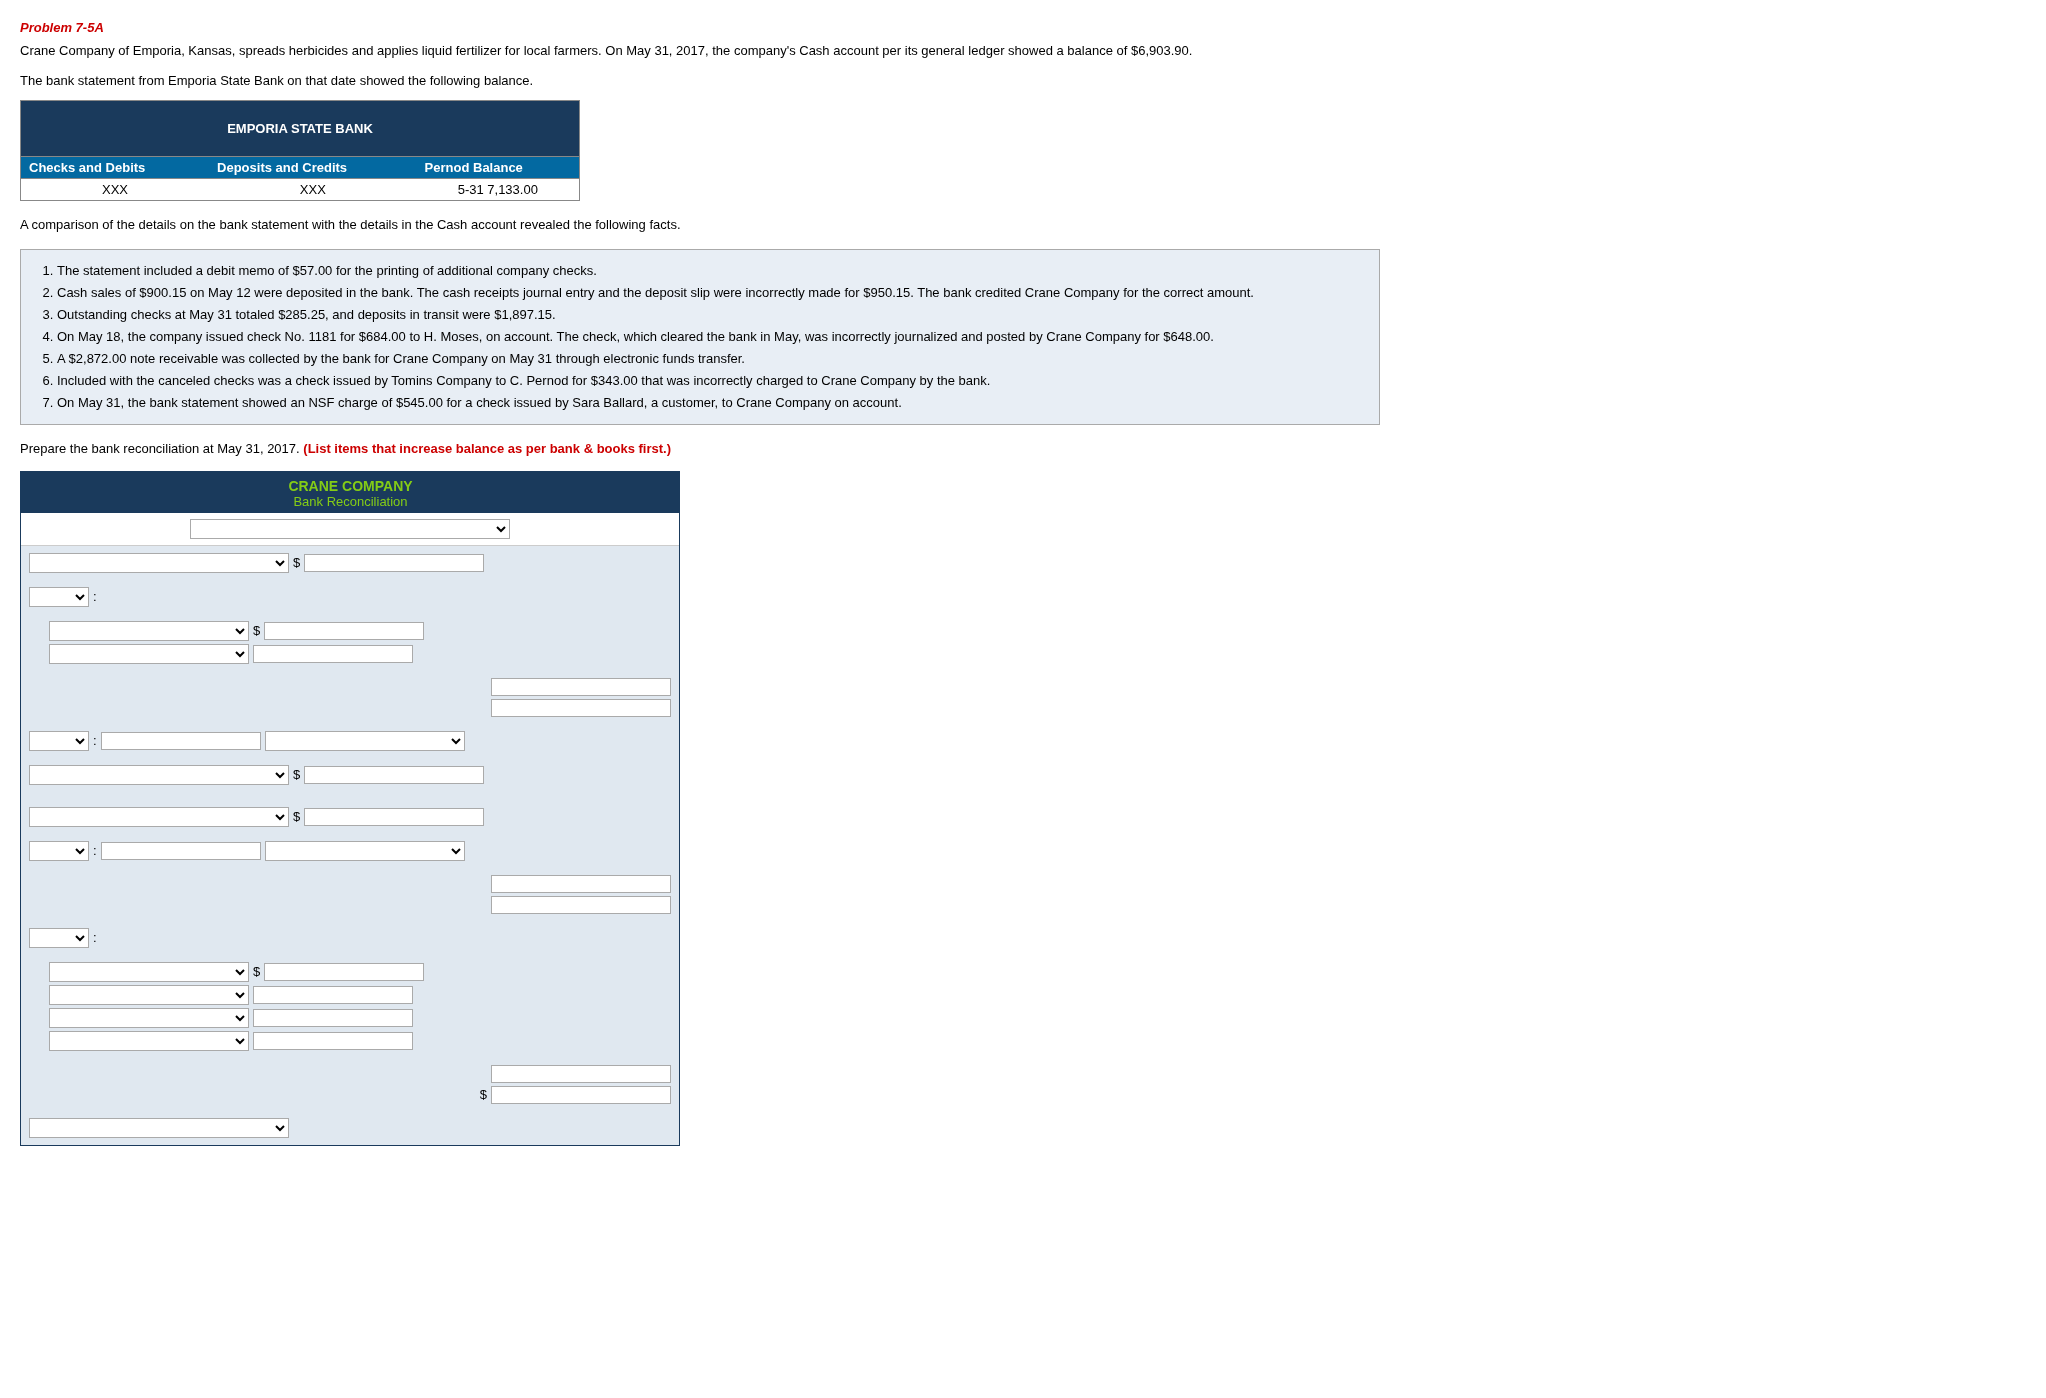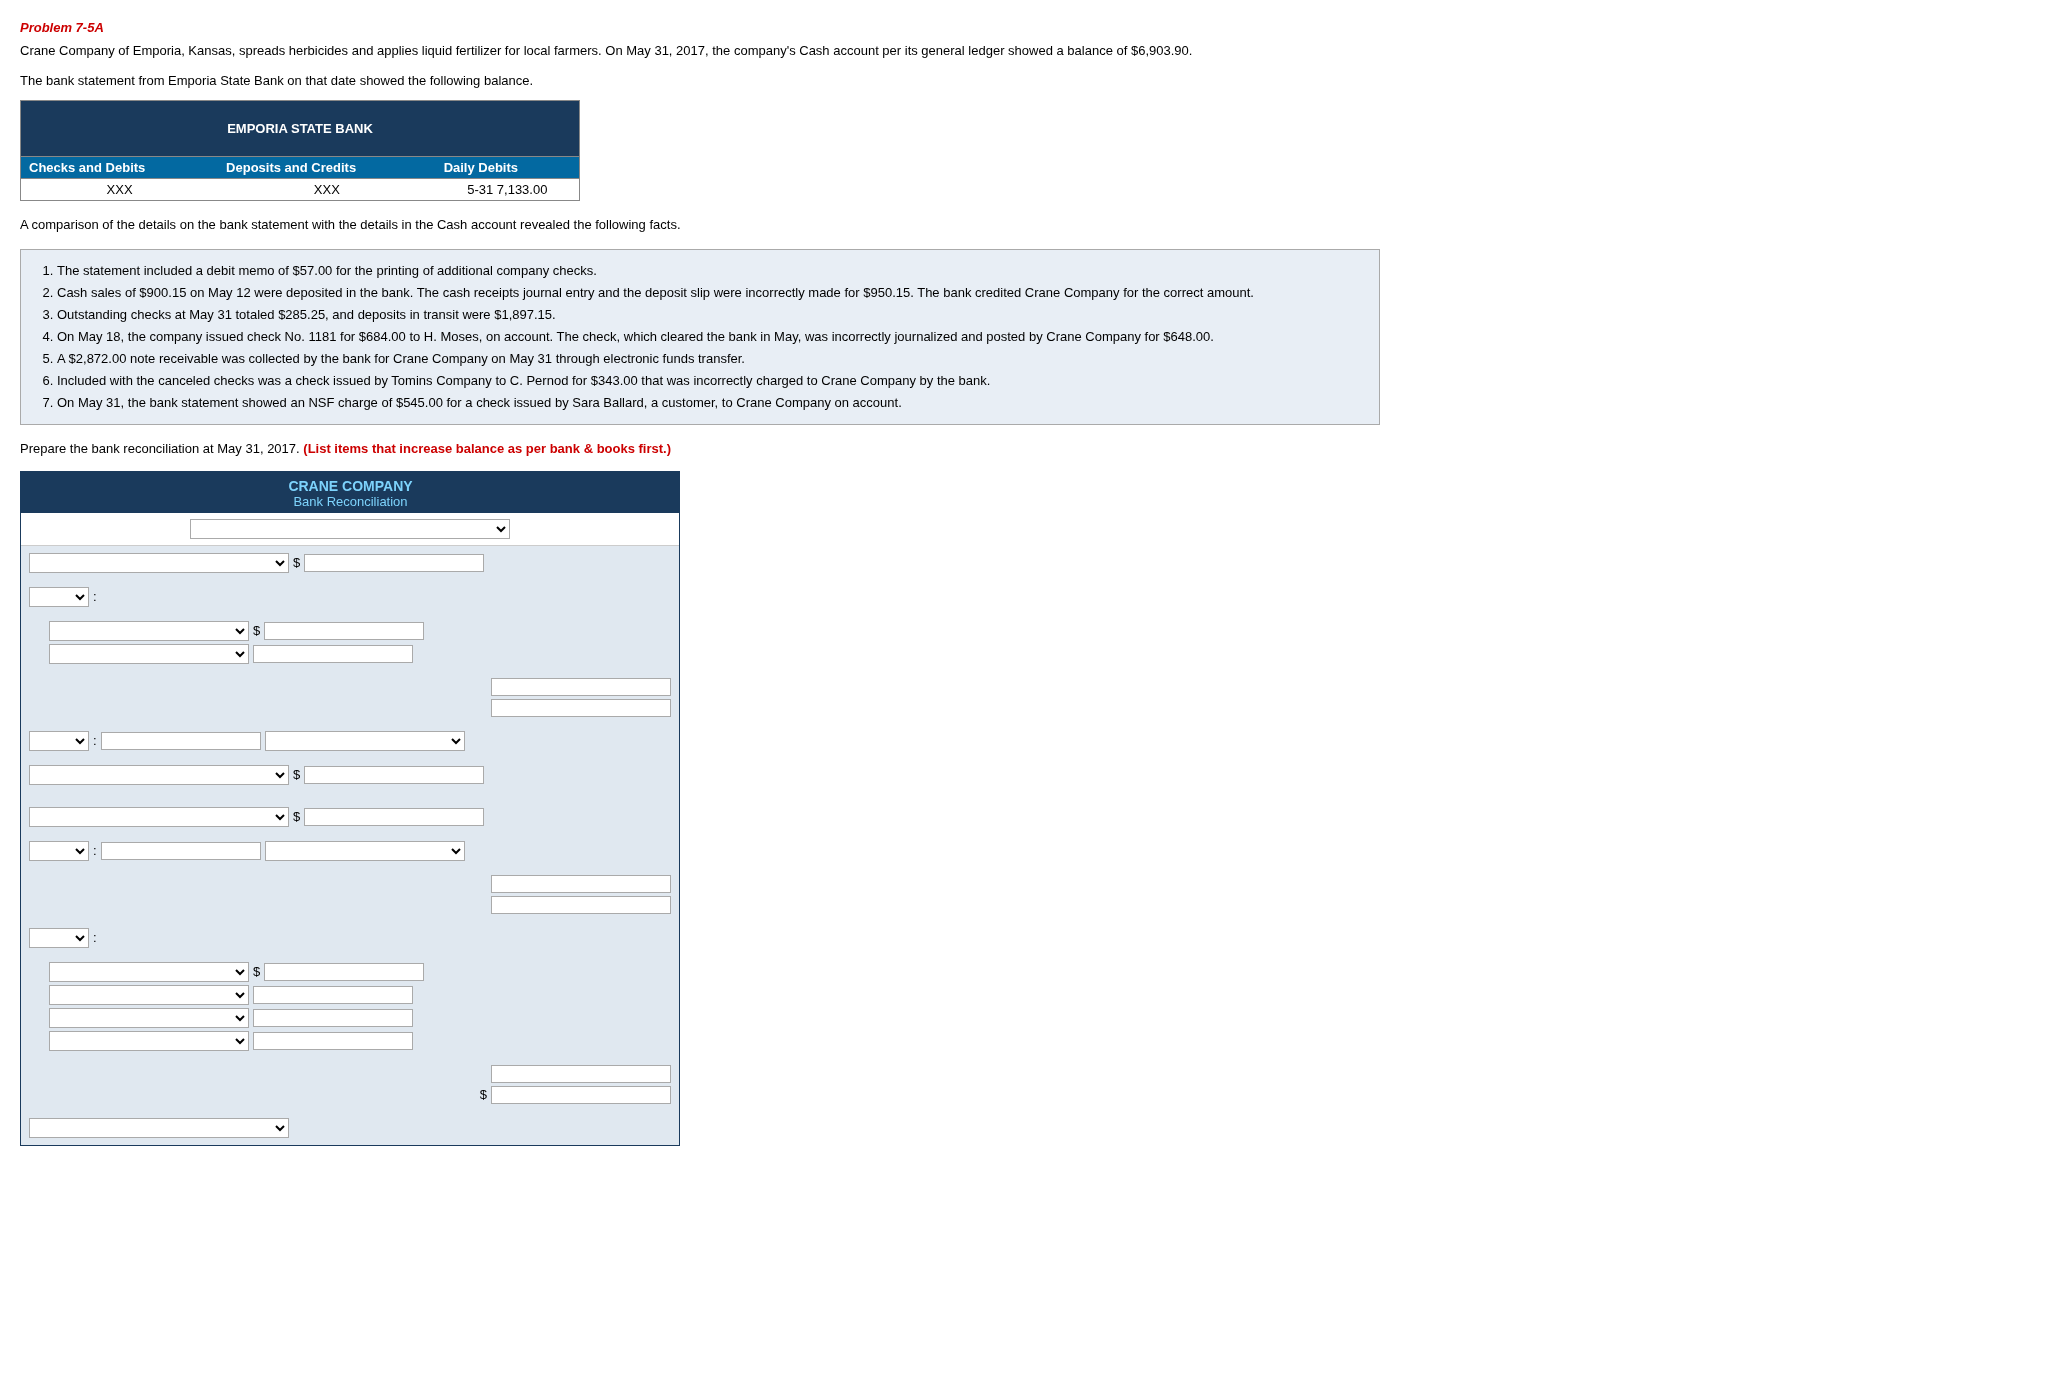--- a/index.html
+++ b/index.html
@@ -74,21 +74,21 @@
       font-weight: bold;
     }
     
     .recon-container {
       width: 660px;
       border: 1px solid #1a3a5c;
       background: #fff;
     }
     .recon-header {
       background: #1a3a5c;
-      color: #7dd3fc;
+      color: #84cc16;
       text-align: center;
       padding: 6px 4px 4px 5px;
     }
     .recon-header .company-name {
       font-weight: bold;
       font-size: 14px;
     }
     .recon-header .sub-title {
       font-size: 13px;
     }
@@ -150,21 +150,21 @@
 
 <div class="problem-desc">The bank statement from Emporia State Bank on that date showed the following balance.</div>
 
 <div class="bank-table-container">
   <div class="bank-table-header">EMPORIA STATE BANK</div>
   <table class="bank-table">
     <thead>
       <tr>
         <th>Checks and Debits</th>
         <th>Deposits and Credits</th>
-        <th>Daily Debits</th>
+        <th>Pernod Balance</th>
       </tr>
     </thead>
     <tbody>
       <tr>
         <td>XXX</td>
         <td>XXX</td>
         <td>5-31 7,133.00</td>
       </tr>
     </tbody>
   </table>

